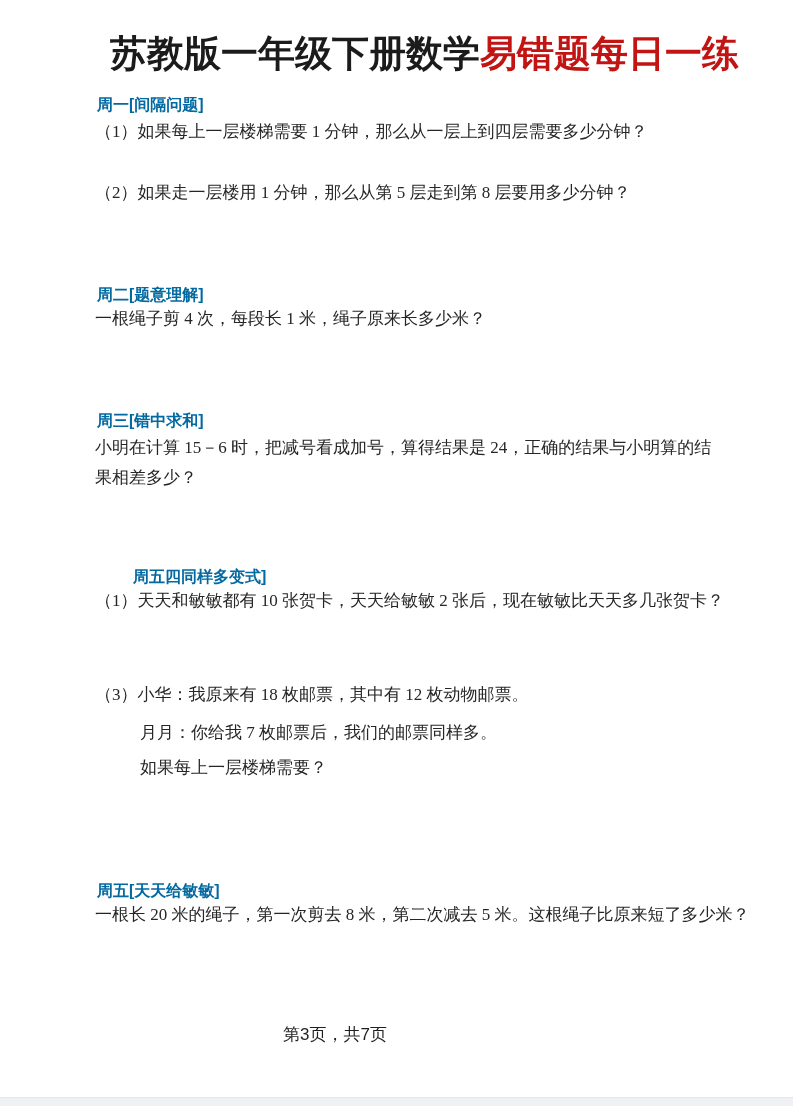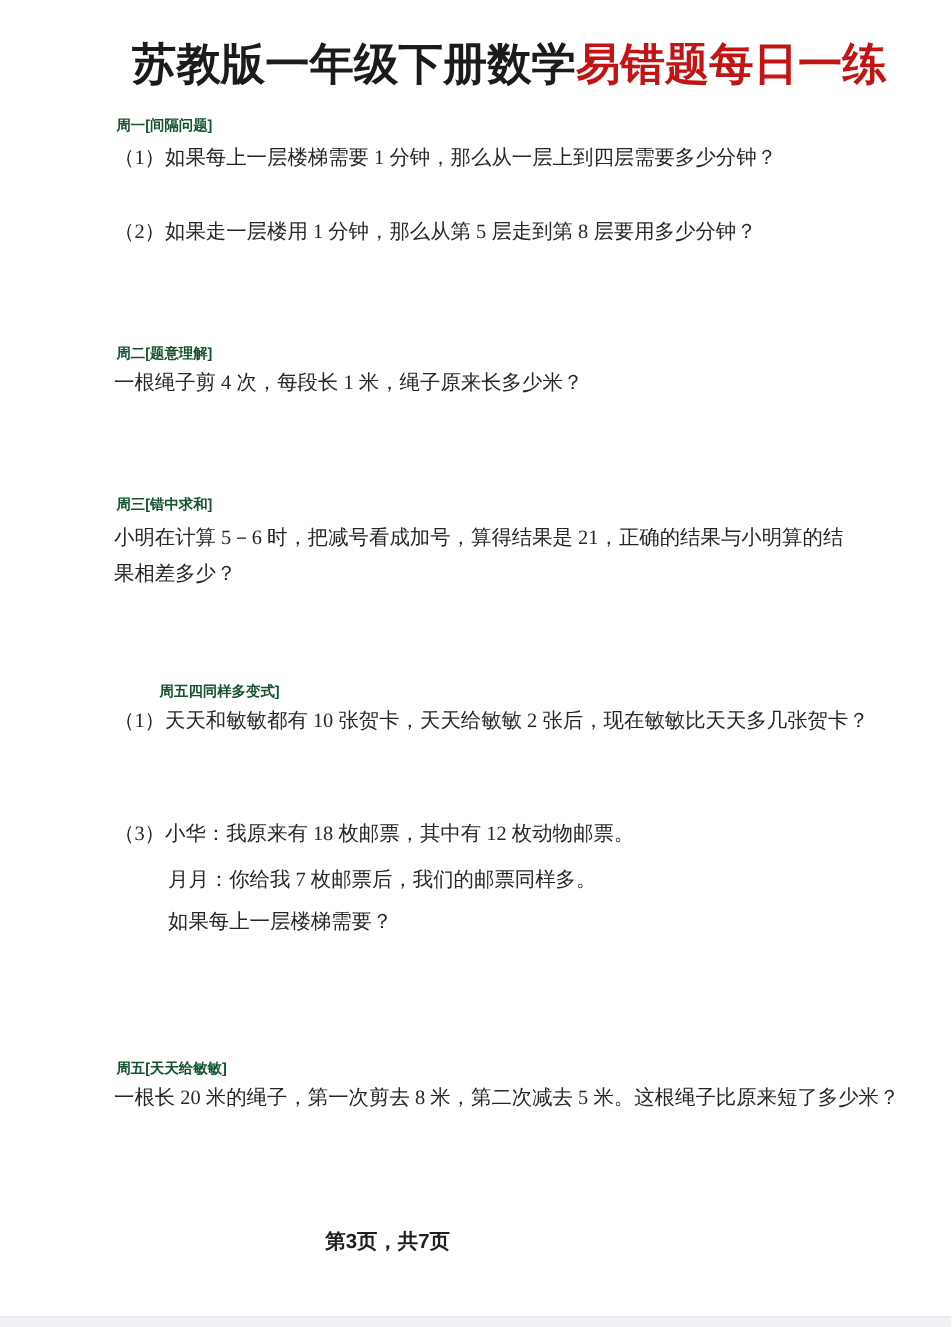--- a/index.html
+++ b/index.html
@@ -30,23 +30,23 @@
     letter-spacing: 0px;
     white-space: nowrap;
     padding-left: 28px;
   }
   .doc-title .hl { color: #c31414; }
 
   .sec-header {
     left: 97px;
     font-family: "Liberation Sans", "DejaVu Sans", sans-serif;
     font-weight: bold;
-    font-size: 12px;
+    font-size: 16px;
     line-height: 19px;
-    color: #14532d;
+    color: #0369a1;
     white-space: nowrap;
   }
 
   .q-line {
     left: 95px;
     font-size: 17px;
     line-height: 22px;
     color: #262626;
     white-space: nowrap;
   }
@@ -74,23 +74,24 @@
   .q43c { top: 757px; }
   .h5  { top: 881px; }
   .q51 { top: 904px; }
 
   .page-footer {
     top: 1023px;
     left: 0;
     width: 646px;
     text-align: center;
     font-family: "Liberation Sans", "DejaVu Sans", sans-serif;
-    font-weight: bold;
+    font-weight: normal;
     font-size: 17px;
     color: #1f1f1f;
+    padding-left: 12px;
   }
 
   .bottom-strip {
     top: 1097px;
     left: 0;
     width: 793px;
     height: 9px;
     background: #eff1f4;
     border-top: 1px solid #e4e7eb;
     box-sizing: border-box;
@@ -106,21 +107,21 @@
   </div>
 
   <div class="abs sec-header h1">周一[间隔问题]</div>
   <div class="abs q-line q11">（1）如果每上一层楼梯需要 1 分钟，那么从一层上到四层需要多少分钟？</div>
   <div class="abs q-line q12">（2）如果走一层楼用 1 分钟，那么从第 5 层走到第 8 层要用多少分钟？</div>
 
   <div class="abs sec-header h2">周二[题意理解]</div>
   <div class="abs q-line q21">一根绳子剪 4 次，每段长 1 米，绳子原来长多少米？</div>
 
   <div class="abs sec-header h3">周三[错中求和]</div>
-  <div class="abs q-wrap q31">小明在计算 5－6 时，把减号看成加号，算得结果是 21，正确的结果与小明算的结果相差多少？</div>
+  <div class="abs q-wrap q31">小明在计算 15－6 时，把减号看成加号，算得结果是 24，正确的结果与小明算的结果相差多少？</div>
 
   <div class="abs sec-header h4">周五四同样多变式]</div>
   <div class="abs q-line q41">（1）天天和敏敏都有 10 张贺卡，天天给敏敏 2 张后，现在敏敏比天天多几张贺卡？</div>
   <div class="abs q-line q43a">（3）小华：我原来有 18 枚邮票，其中有 12 枚动物邮票。</div>
   <div class="abs q-line indent q43b">月月：你给我 7 枚邮票后，我们的邮票同样多。</div>
   <div class="abs q-line indent q43c">如果每上一层楼梯需要？</div>
 
   <div class="abs sec-header h5">周五[天天给敏敏]</div>
   <div class="abs q-line q51">一根长 20 米的绳子，第一次剪去 8 米，第二次减去 5 米。这根绳子比原来短了多少米？</div>
 

